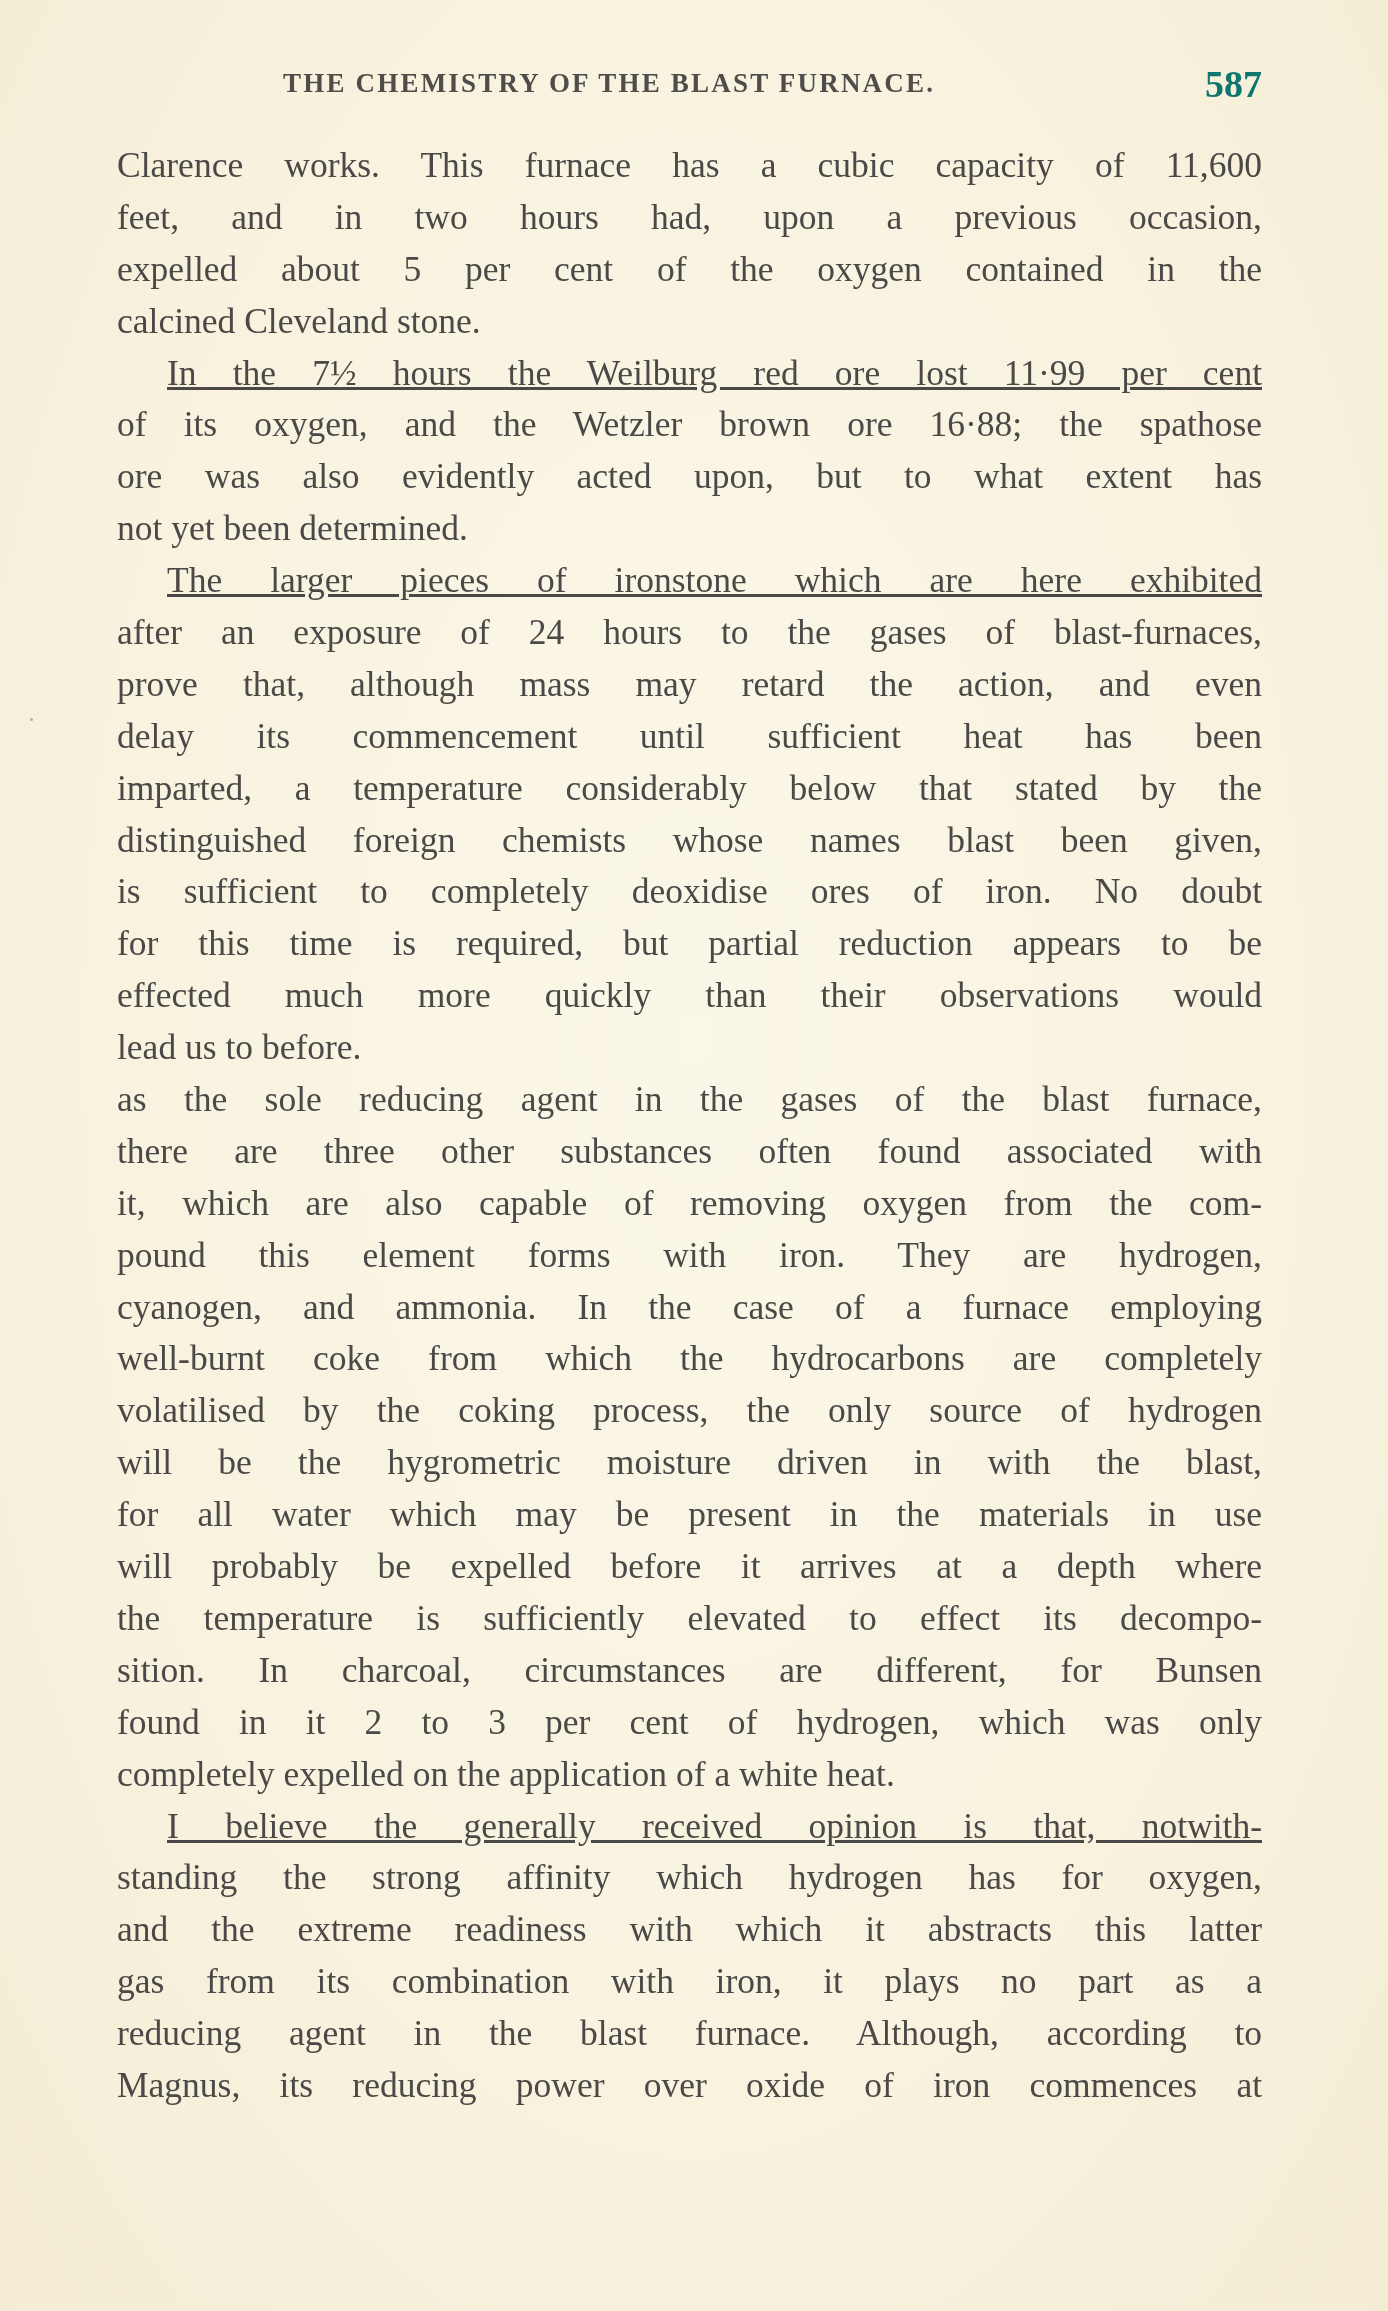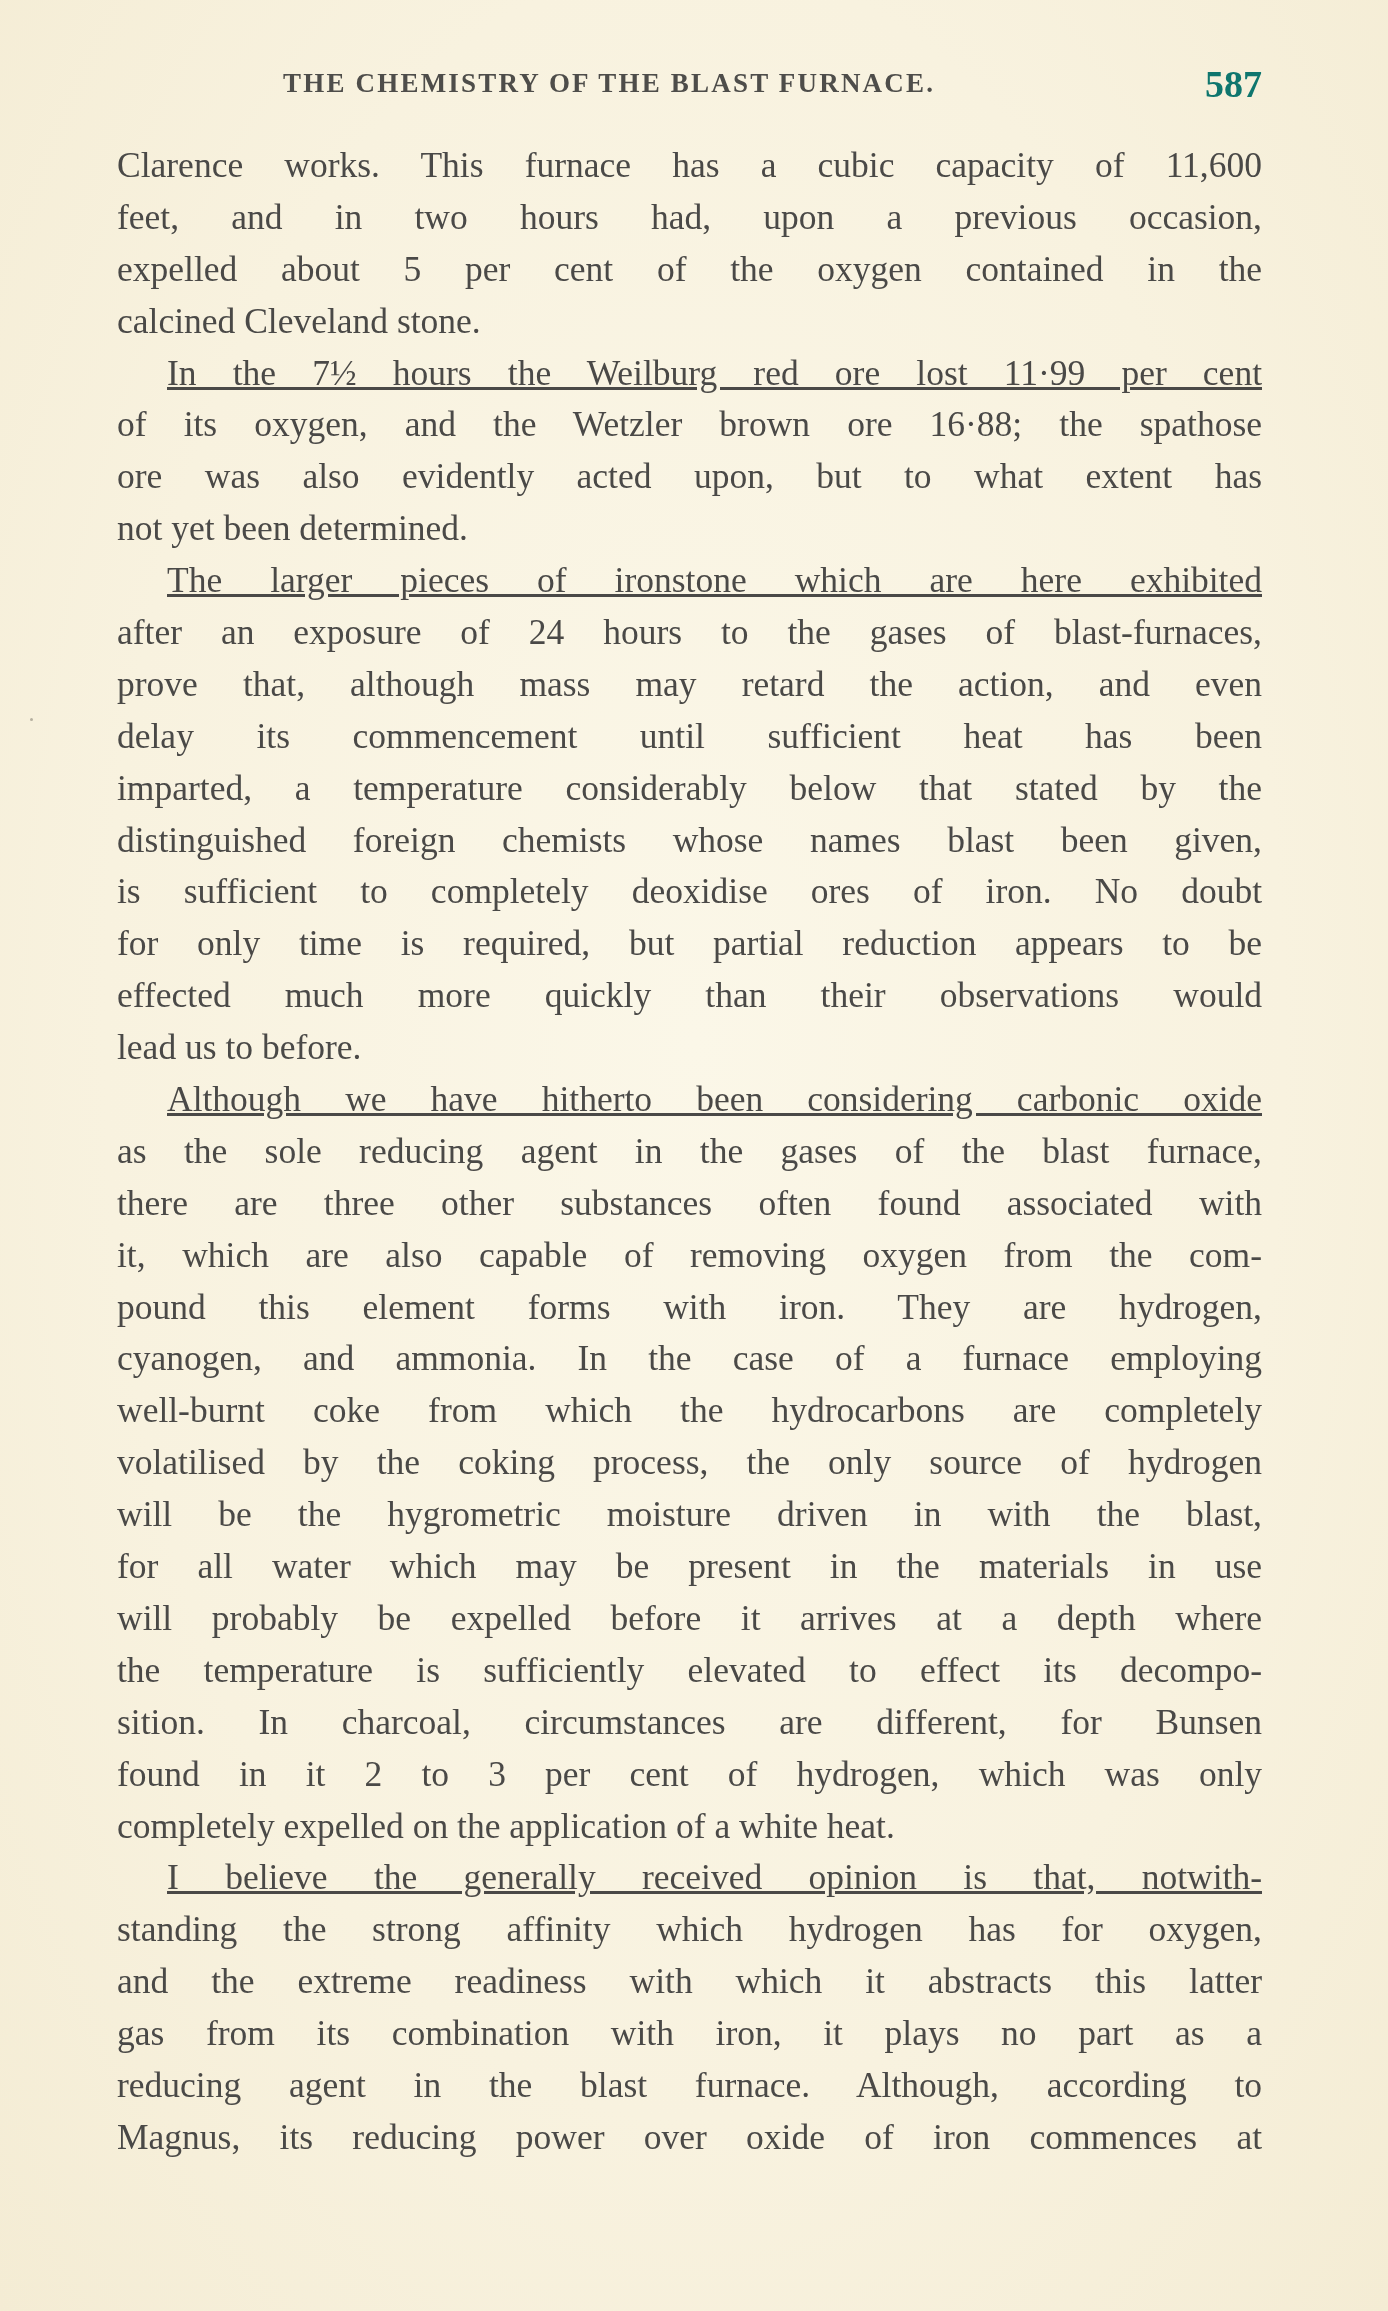--- a/index.html
+++ b/index.html
@@ -100,26 +100,25 @@
       <span class="line last">not yet been determined.</span>
     </div>
     <div class="paragraph">
       <span class="line indent">The larger pieces of ironstone which are here exhibited</span>
       <span class="line">after an exposure of 24 hours to the gases of blast-furnaces,</span>
       <span class="line">prove that, although mass may retard the action, and even</span>
       <span class="line">delay its commencement until sufficient heat has been</span>
       <span class="line">imparted, a temperature considerably below that stated by the</span>
       <span class="line">distinguished foreign chemists whose names blast been given,</span>
       <span class="line">is sufficient to completely deoxidise ores of iron. No doubt</span>
-      <span class="line">for only time is required, but partial reduction appears to be</span>
+      <span class="line">for this time is required, but partial reduction appears to be</span>
       <span class="line">effected much more quickly than their observations would</span>
       <span class="line last">lead us to before.</span>
     </div>
     <div class="paragraph">
-      <span class="line indent">Although we have hitherto been considering carbonic oxide</span>
       <span class="line">as the sole reducing agent in the gases of the blast furnace,</span>
       <span class="line">there are three other substances often found associated with</span>
       <span class="line">it, which are also capable of removing oxygen from the com-</span>
       <span class="line">pound this element forms with iron. They are hydrogen,</span>
       <span class="line">cyanogen, and ammonia. In the case of a furnace employing</span>
       <span class="line">well-burnt coke from which the hydrocarbons are completely</span>
       <span class="line">volatilised by the coking process, the only source of hydrogen</span>
       <span class="line">will be the hygrometric moisture driven in with the blast,</span>
       <span class="line">for all water which may be present in the materials in use</span>
       <span class="line">will probably be expelled before it arrives at a depth where</span>

